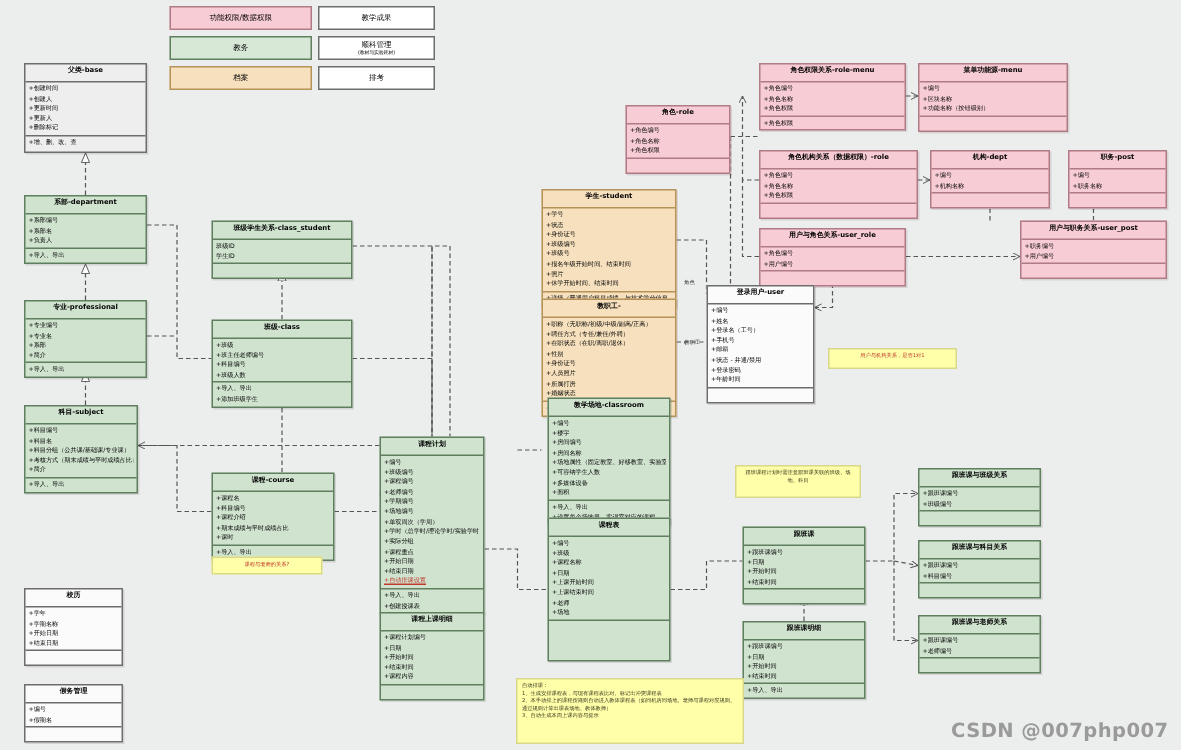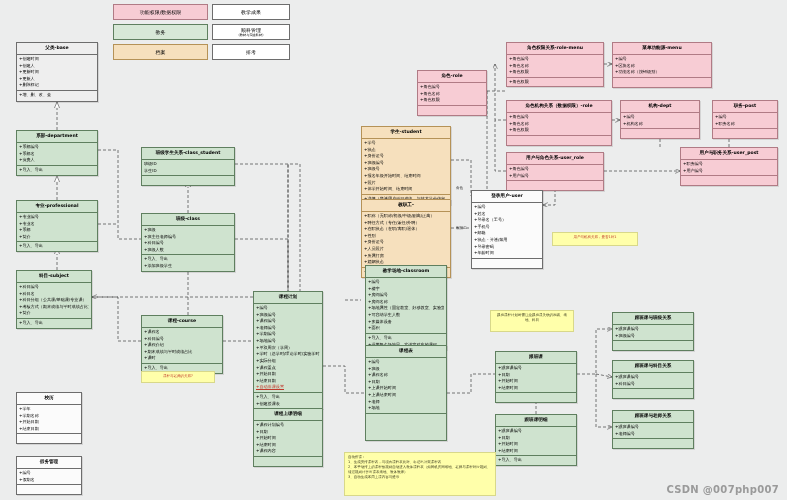--- a/index.html
+++ b/index.html
@@ -53,21 +53,21 @@
   .legend .sm{font-size:3.2px;line-height:1.3;}
 
   .note{position:absolute;box-sizing:border-box;
     background:#ffffaa;border:1px solid #d8d88a;
     font-size:3.5px;line-height:1.45;padding:2px 3px;color:#3a3a1f;}
   .note.red{color:#c0392b;text-align:center;}
   .note.center{text-align:center;}
 
   .edgelabel{position:absolute;font-size:3.6px;color:#333;background:transparent;}
   .watermark{position:absolute;right:8px;bottom:5px;
-    font-size:10px;color:#9a9a9a;font-weight:bold;letter-spacing:.3px;}
+    font-size:13px;color:#9a9a9a;font-weight:bold;letter-spacing:.3px;}
   .redline{color:#c0392b;text-decoration:underline;}
 </style>
 </head>
 <body>
 
 <div id="canvas">
 
   <svg id="wires">
     <defs>
       <marker id="arw" markerWidth="7" markerHeight="7" refX="6" refY="3" orient="auto">

